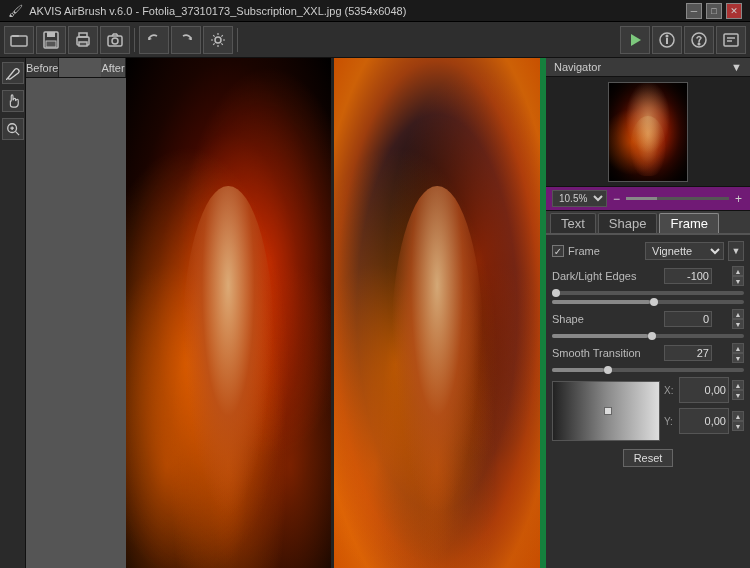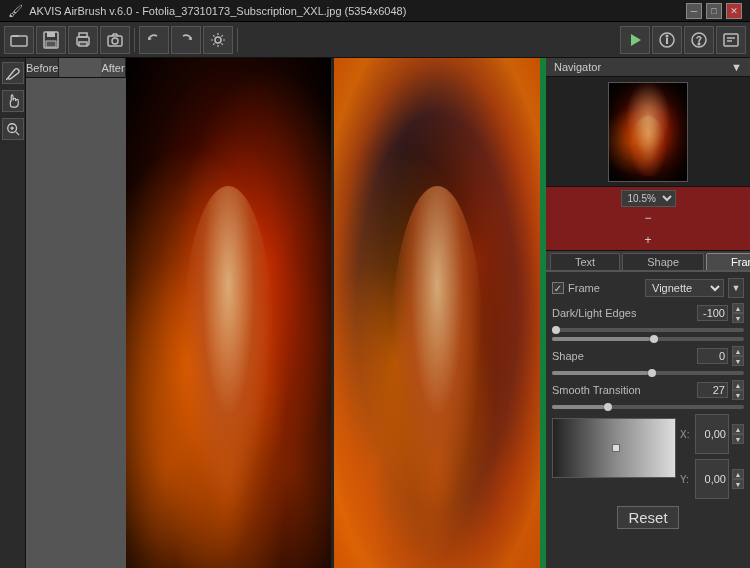--- a/index.html
+++ b/index.html
@@ -219,22 +219,21 @@
       background: radial-gradient(ellipse at 50% 35%, rgba(220,180,120,0.6) 0%, transparent 40%),
                   radial-gradient(ellipse at 30% 60%, rgba(255,120,0,0.4) 0%, transparent 40%);
     }
 
     #zoom-bar {
       display: flex;
       align-items: center;
       padding: 3px 6px;
       gap: 4px;
       border-bottom: 1px solid #111;
-      background: #7f1d1d;
-      flex-direction: column;
+      background: #701a75;
     }
     .zoom-select {
       background: #3a3a3a;
       border: 1px solid #555;
       color: #ccc;
       font-size: 10px;
       padding: 1px 2px;
       width: 55px;
     }
     .zoom-slider {
@@ -281,26 +280,26 @@
 
     
     #sub-tabs {
       display: flex;
       background: #3a3a3a;
       border-bottom: 2px solid #555;
       padding: 2px 4px 0;
       gap: 2px;
     }
     .sub-tab {
-      padding: 2px 24px;
+      padding: 2px 10px;
       background: #2e2e2e;
       border: 1px solid #555;
       border-bottom: none;
       color: #bbb;
-      font-size: 11px;
+      font-size: 13px;
       cursor: pointer;
       border-radius: 2px 2px 0 0;
     }
     .sub-tab.active {
       background: #4a4a4a;
       color: #fff;
       border-color: #888;
     }
 
     
@@ -308,29 +307,29 @@
       flex: 1;
       padding: 6px;
       overflow-y: auto;
       background: #2e2e2e;
     }
 
     .setting-row {
       display: flex;
       align-items: center;
       margin-bottom: 5px;
-      gap: 4px;
+      gap: 20px;
     }
     .setting-label {
       color: #bbb;
       font-size: 11px;
       flex: 1;
     }
     .setting-input {
-      width: 31px;
+      width: 48px;
       background: #3a3a3a;
       border: 1px solid #555;
       color: #ddd;
       font-size: 11px;
       padding: 1px 2px;
       text-align: right;
     }
     .spin-btn {
       display: flex;
       flex-direction: column;
@@ -423,34 +422,34 @@
       align-items: center;
       gap: 3px;
       margin-bottom: 3px;
     }
     .xy-label {
       color: #999;
       font-size: 10px;
       width: 12px;
     }
     .xy-input {
-      width: 34px;
+      width: 50px;
       background: #3a3a3a;
       border: 1px solid #555;
       color: #ddd;
       font-size: 11px;
-      padding: 13px 2px;
+      padding: 6px 2px;
       text-align: right;
     }
 
     .reset-btn {
       background: #3a3a3a;
       border: 1px solid #666;
       color: #ddd;
-      font-size: 15px;
+      font-size: 11px;
       padding: 2px 10px;
       cursor: pointer;
       display: block;
       margin: 4px auto;
     }
   </style>
 </head>
 <body>
 
 <div id="title-bar">

